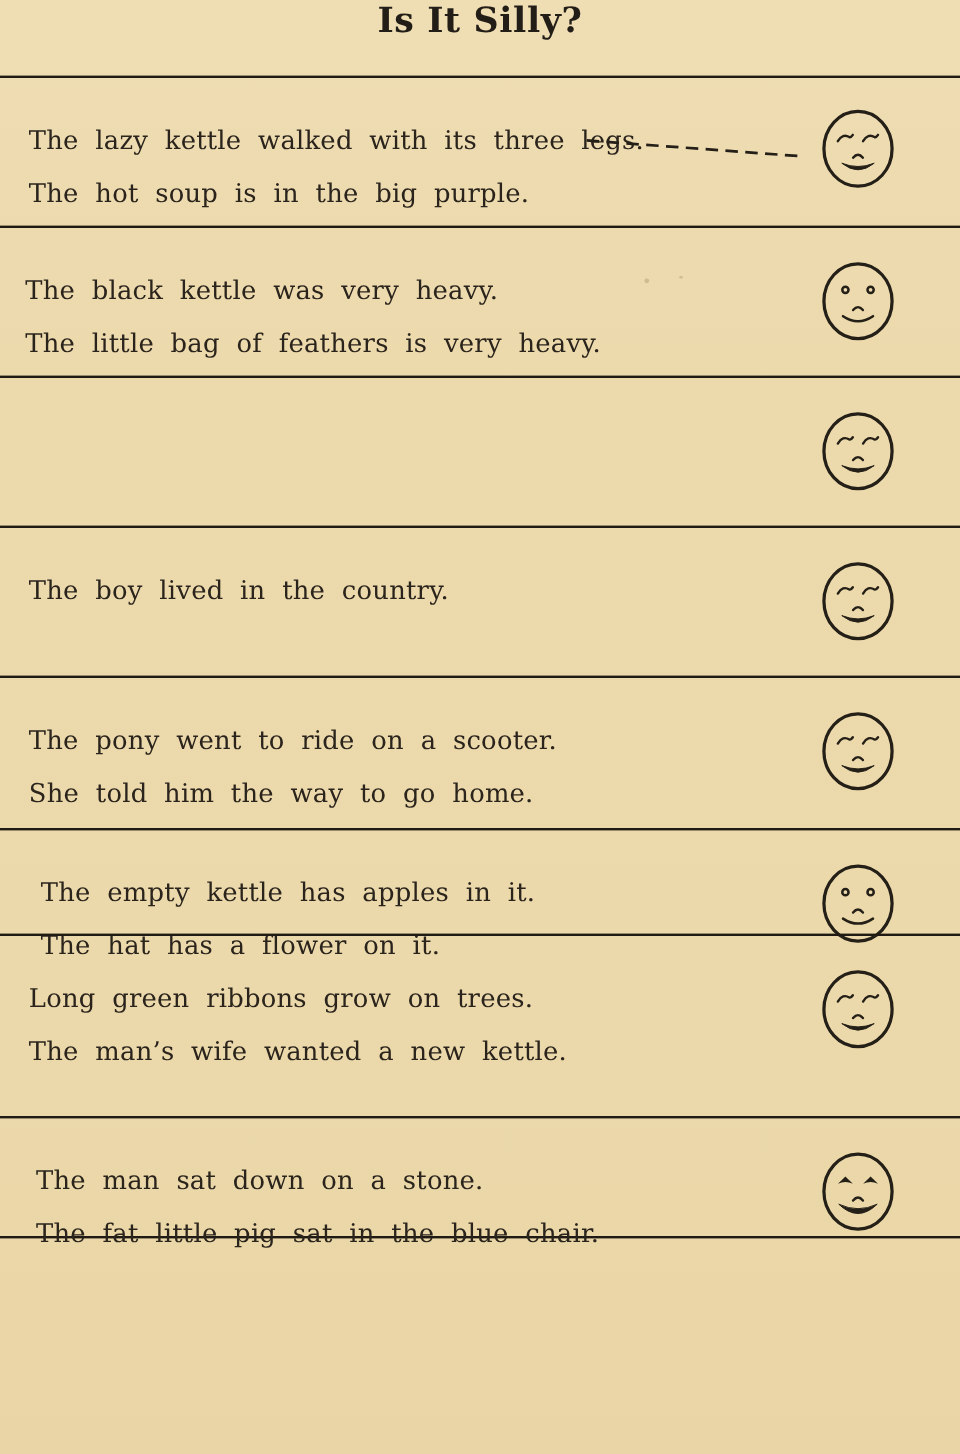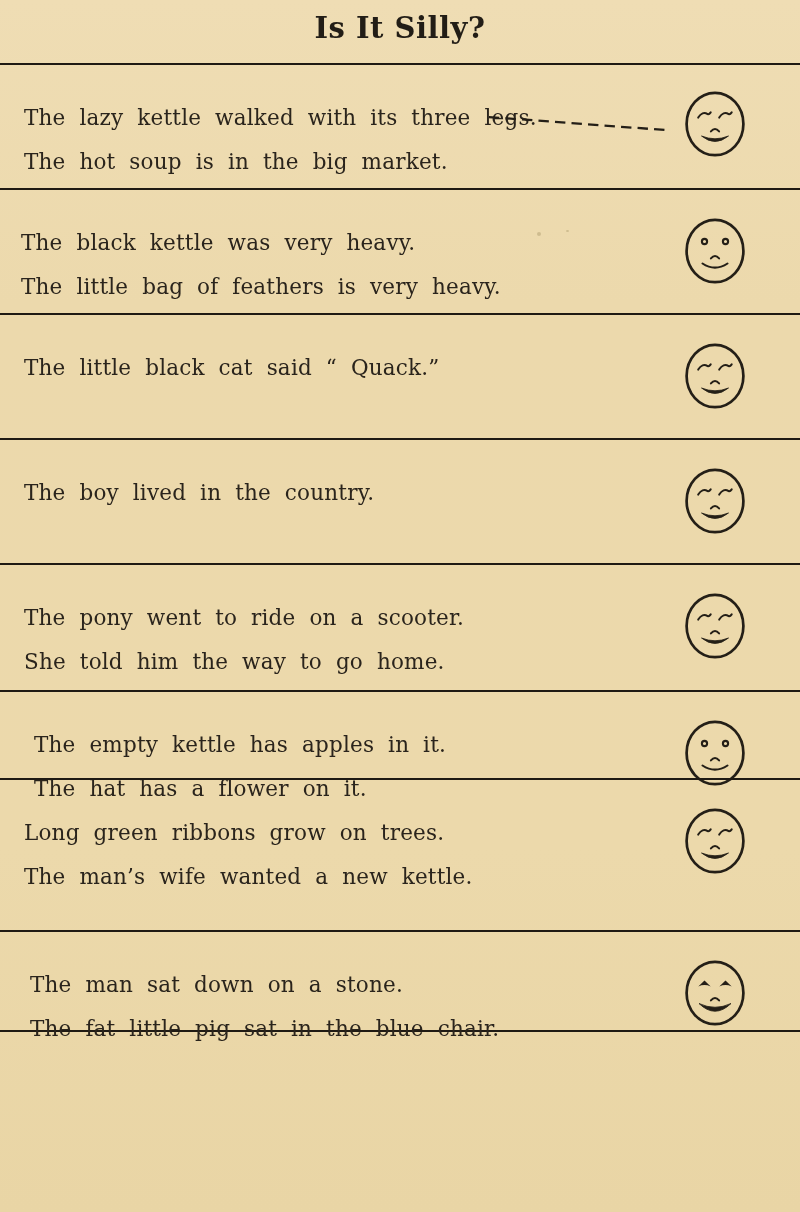--- a/index.html
+++ b/index.html
@@ -8,21 +8,21 @@
     font-family: "DejaVu Serif", "Liberation Serif", serif;
   }
   .page {
     position: relative; width: 800px; height: 1212px;
     background: linear-gradient(180deg, #efddb4 0%, #ecd9ac 25%, #ecd9ab 70%, #e9d5a5 100%);
     color: #2a241c;
   }
   .title-block {
     height: 63px; box-sizing: border-box;
     display: flex; align-items: flex-start; justify-content: center;
-    padding-top: 11px;
+    padding-top: 0;
   }
   .title-block h1 {
     margin: 0; font-size: 29px; font-weight: 700; letter-spacing: 0.5px;
     color: #221d16;
   }
   .row {
     position: relative; box-sizing: border-box;
     border-top: 2.5px solid #1f1a13;
     padding: 31px 130px 0 24px;
   }
@@ -60,21 +60,21 @@
 <body>
 
 <div class="page">
 
   <div class="title-block">
     <h1>Is It Silly?</h1>
   </div>
 
   <div class="row">
     <p class="sentence">The lazy kettle walked with its three legs.</p>
-    <p class="sentence">The hot soup is in the big market.</p>
+    <p class="sentence">The hot soup is in the big purple.</p>
     <svg class="connector" viewBox="0 0 800 130">
       <line x1="494" y1="55" x2="684" y2="69" stroke="#241f17" stroke-width="2.4" stroke-dasharray="11 6.5"></line>
     </svg>
     <svg class="face" viewBox="0 0 62 68">
         <ellipse cx="31" cy="34" rx="28.4" ry="31.2" fill="none" stroke="#241f17" stroke-width="2.7"></ellipse>
         <path d="M14.2,27.6 Q18.3,20.8 23.7,24.2 Q25.1,24.8 26.7,22.4" fill="none" stroke="#241f17" stroke-width="2" stroke-linecap="round"></path>
         <path d="M35.2,27.6 Q39.3,20.8 44.7,24.2 Q46.1,24.8 47.7,22.4" fill="none" stroke="#241f17" stroke-width="2" stroke-linecap="round"></path>
         <path d="M26.9,41.4 Q31,36.4 35.1,41.4" fill="none" stroke="#241f17" stroke-width="2" stroke-linecap="round"></path>
         <path d="M17.5,46 Q31,57 44.5,46 Q31,51.5 17.5,46 Z" fill="#241f17" stroke="#241f17" stroke-width="0.8" stroke-linejoin="round"></path>
       </svg>
@@ -86,21 +86,20 @@
     <svg class="face" viewBox="0 0 62 68">
         <ellipse cx="31" cy="34" rx="28.4" ry="31.2" fill="none" stroke="#241f17" stroke-width="2.7"></ellipse>
         <circle cx="20.5" cy="24.5" r="2.6" fill="none" stroke="#241f17" stroke-width="2.1"></circle>
         <circle cx="41.5" cy="24.5" r="2.6" fill="none" stroke="#241f17" stroke-width="2.1"></circle>
         <path d="M26.9,41.4 Q31,36.4 35.1,41.4" fill="none" stroke="#241f17" stroke-width="2" stroke-linecap="round"></path>
         <path d="M18.5,46.5 Q31,54.8 43.5,46.5" fill="none" stroke="#241f17" stroke-width="2.1" stroke-linecap="round"></path>
       </svg>
   </div>
 
   <div class="row">
-    <p class="sentence">The little black cat said “ Quack.”</p>
     <svg class="face" viewBox="0 0 62 68">
         <ellipse cx="31" cy="34" rx="28.4" ry="31.2" fill="none" stroke="#241f17" stroke-width="2.7"></ellipse>
         <path d="M14.2,27.6 Q18.3,20.8 23.7,24.2 Q25.1,24.8 26.7,22.4" fill="none" stroke="#241f17" stroke-width="2" stroke-linecap="round"></path>
         <path d="M35.2,27.6 Q39.3,20.8 44.7,24.2 Q46.1,24.8 47.7,22.4" fill="none" stroke="#241f17" stroke-width="2" stroke-linecap="round"></path>
         <path d="M26.9,41.4 Q31,36.4 35.1,41.4" fill="none" stroke="#241f17" stroke-width="2" stroke-linecap="round"></path>
         <path d="M17.5,46 Q31,57 44.5,46 Q31,51.5 17.5,46 Z" fill="#241f17" stroke="#241f17" stroke-width="0.8" stroke-linejoin="round"></path>
       </svg>
   </div>
 
 

